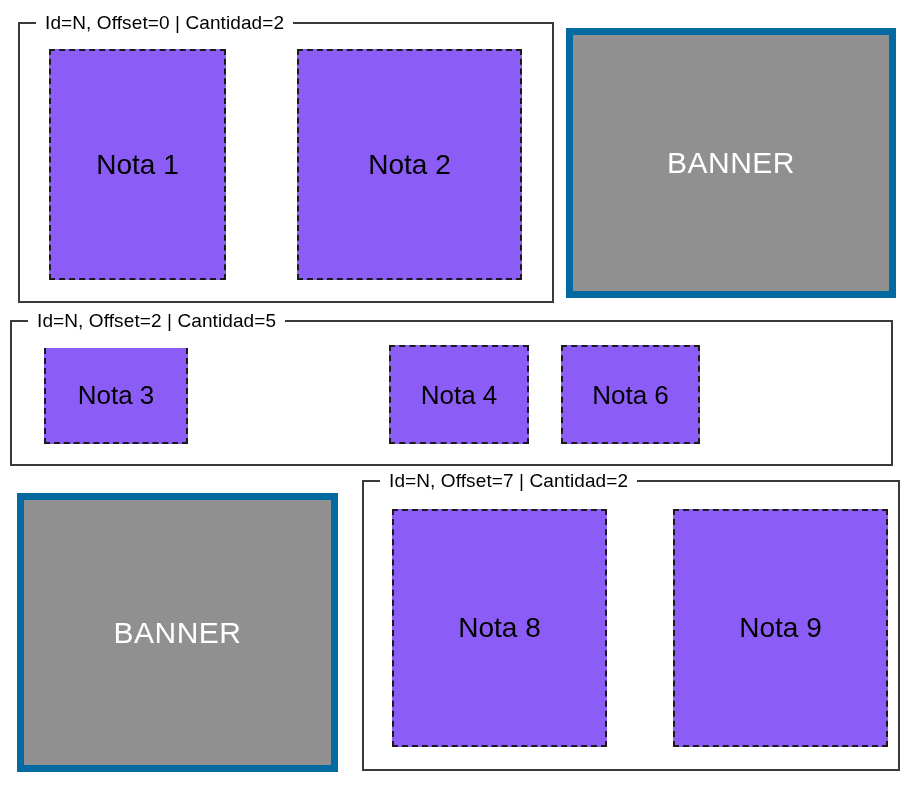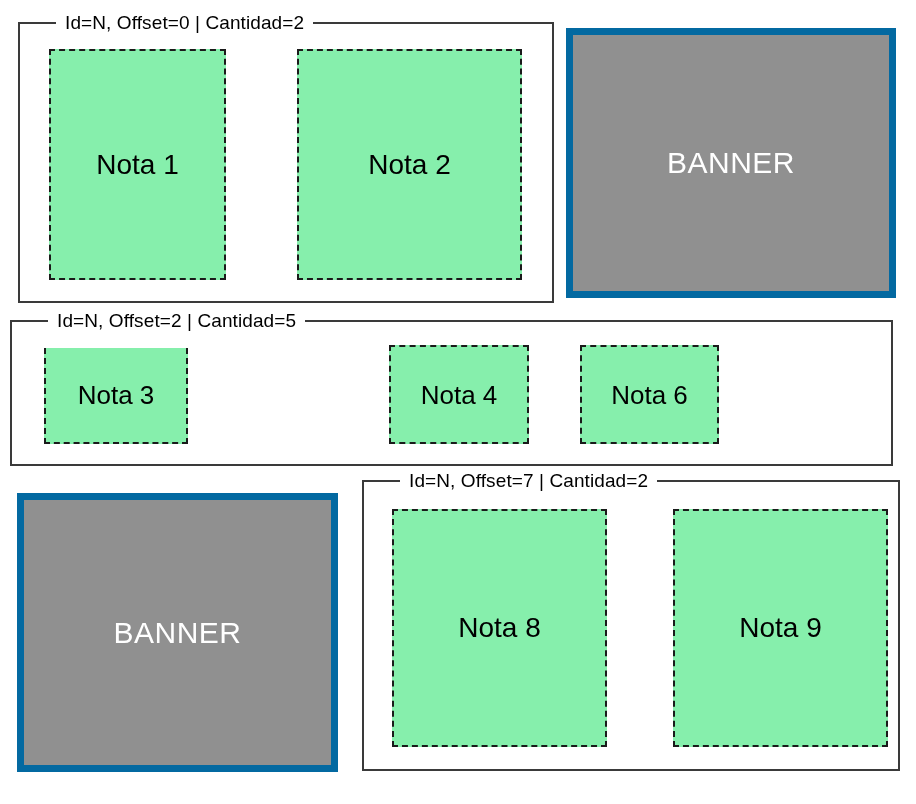--- a/index.html
+++ b/index.html
@@ -24,36 +24,36 @@
   .group {
     position: absolute;
     box-sizing: border-box;
     border: 2px solid #3a3a3a;
     background: transparent;
   }
   
   .group-label {
     position: absolute;
     top: -14px;
-    left: 36px;
+    left: 16px;
     background: #ffffff;
     padding: 0 9px;
     font-size: 19px;
     line-height: 26px;
     color: #000000;
     white-space: nowrap;
     letter-spacing: 0.1px;
   }
 
   
   .nota {
     position: absolute;
     box-sizing: border-box;
     border: 2px dashed #1a1a1a;
-    background: #86efac;
+    background: #8b5cf6;
     display: flex;
     align-items: center;
     justify-content: center;
     color: #000000;
     font-size: 28px;
     line-height: 1;
     white-space: nowrap;
   }
   
   .nota.clipped-top {
@@ -106,21 +106,21 @@
 
   <div class="nota small-text clipped-top" style="left:44px; top:348px; width:144px; height:96px;">
     <span>Nota 3</span>
   </div>
 
 
   <div class="nota small-text" style="left:389px; top:345px; width:140px; height:99px;">
     <span>Nota 4</span>
   </div>
 
-  <div class="nota small-text" style="left:580px; top:345px; width:139px; height:99px;">
+  <div class="nota small-text" style="left:561px; top:345px; width:139px; height:99px;">
     <span>Nota 6</span>
   </div>
 
 
   <div class="group" style="left:362px; top:480px; width:538px; height:291px;">
     <span class="group-label">Id=N, Offset=7 | Cantidad=2</span>
   </div>
 
   <div class="nota" style="left:392px; top:509px; width:215px; height:238px;">
     <span>Nota 8</span>

